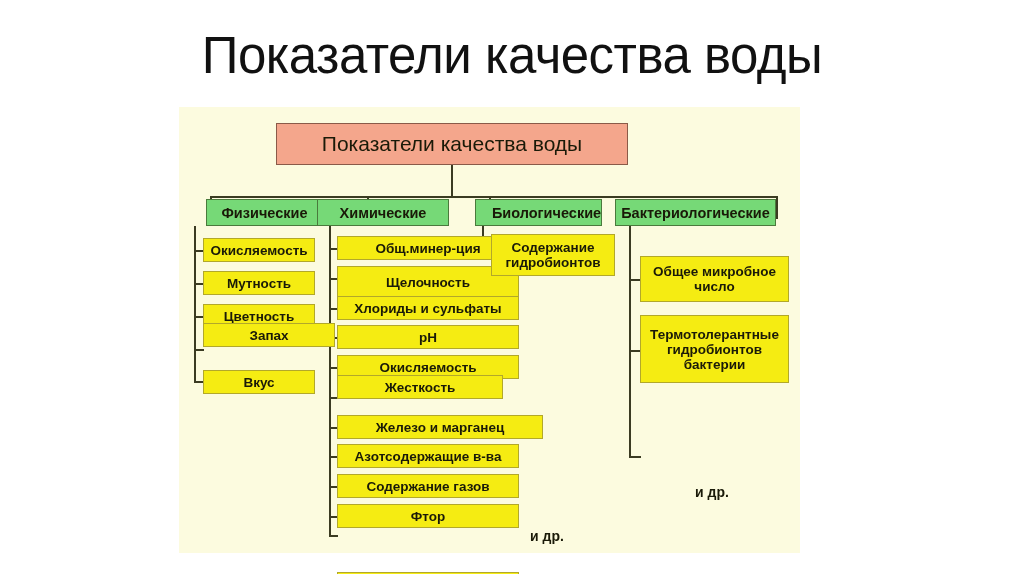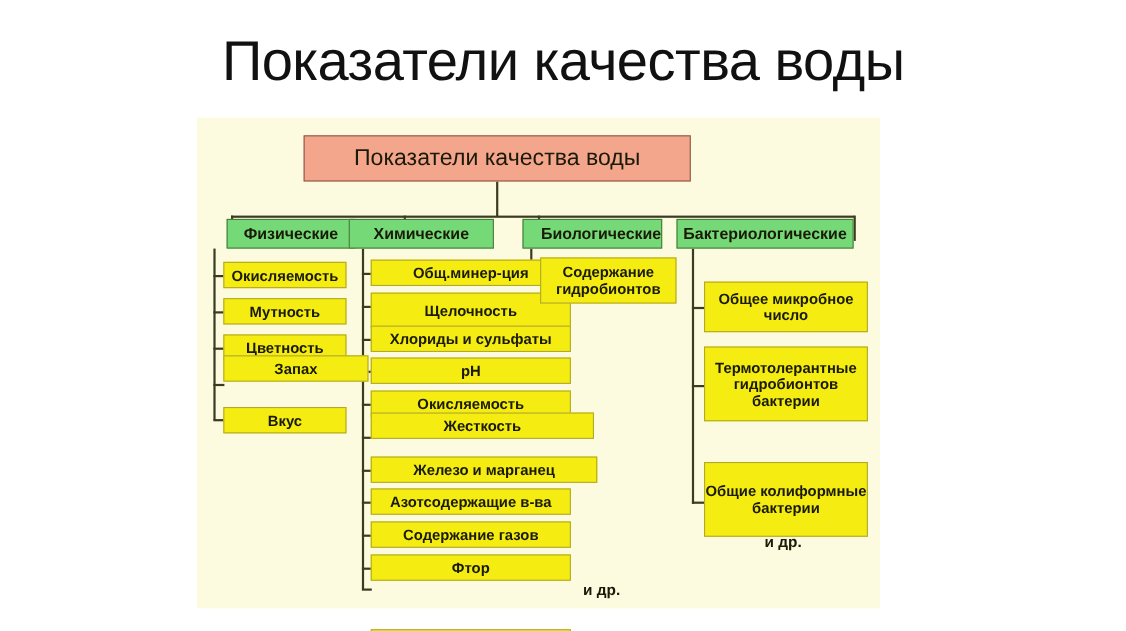--- a/index.html
+++ b/index.html
@@ -121,38 +121,37 @@
   <div class="line hline" style="left:150px;top:349px;width:9px;"></div>
   <div class="line hline" style="left:150px;top:379px;width:9px;"></div>
   <div class="line hline" style="left:150px;top:409px;width:9px;"></div>
   <div class="line hline" style="left:150px;top:428px;width:9px;"></div>
 
   <div class="node leaf-node" style="left:158px;top:129px;width:182px;height:24px;">Общ.минер-ция</div>
   <div class="node leaf-node" style="left:158px;top:159px;width:182px;height:32px;">Щелочность</div>
   <div class="node leaf-node" style="left:158px;top:189px;width:182px;height:24px;">Хлориды и сульфаты</div>
   <div class="node leaf-node" style="left:158px;top:218px;width:182px;height:24px;">pH</div>
   <div class="node leaf-node" style="left:158px;top:248px;width:182px;height:24px;">Окисляемость</div>
-  <div class="node leaf-node" style="left:158px;top:268px;width:203px;height:24px;">Жесткость</div>
+  <div class="node leaf-node" style="left:158px;top:268px;width:166px;height:24px;">Жесткость</div>
   <div class="node leaf-node" style="left:158px;top:308px;width:206px;height:24px;">Железо и марганец</div>
   <div class="node leaf-node" style="left:158px;top:337px;width:182px;height:24px;">Азотсодержащие в-ва</div>
   <div class="node leaf-node" style="left:158px;top:367px;width:182px;height:24px;">Содержание газов</div>
   <div class="node leaf-node" style="left:158px;top:397px;width:182px;height:24px;">Фтор</div>
   <div class="node leaf-node" style="left:158px;top:417px;width:182px;height:24px;margin-top:48px;">Кремний</div>
 
   <div class="etc" style="left:351px;top:421px;">и др.</div>
 
   <div class="line vline" style="left:303px;top:119px;height:28px;"></div>
   <div class="line hline" style="left:303px;top:145px;width:10px;"></div>
 
   <div class="node leaf-node" style="left:312px;top:127px;width:124px;height:42px;">Содержание гидробионтов</div>
 
   <div class="line vline" style="left:450px;top:119px;height:232px;"></div>
   <div class="line hline" style="left:450px;top:172px;width:12px;"></div>
   <div class="line hline" style="left:450px;top:243px;width:12px;"></div>
   <div class="line hline" style="left:450px;top:349px;width:12px;"></div>
 
   <div class="node leaf-node" style="left:461px;top:149px;width:149px;height:46px;">Общее микробное число</div>
   <div class="node leaf-node" style="left:461px;top:208px;width:149px;height:68px;">Термотолерантные гидробионтов бактерии</div>
-  <div class="node leaf-node" style="left:461px;top:313px;width:149px;height:68px;">Общие колиформные бактерии</div>
 
   <div class="etc" style="left:516px;top:377px;">и др.</div>
 
 </div>
 
 </body></html>

